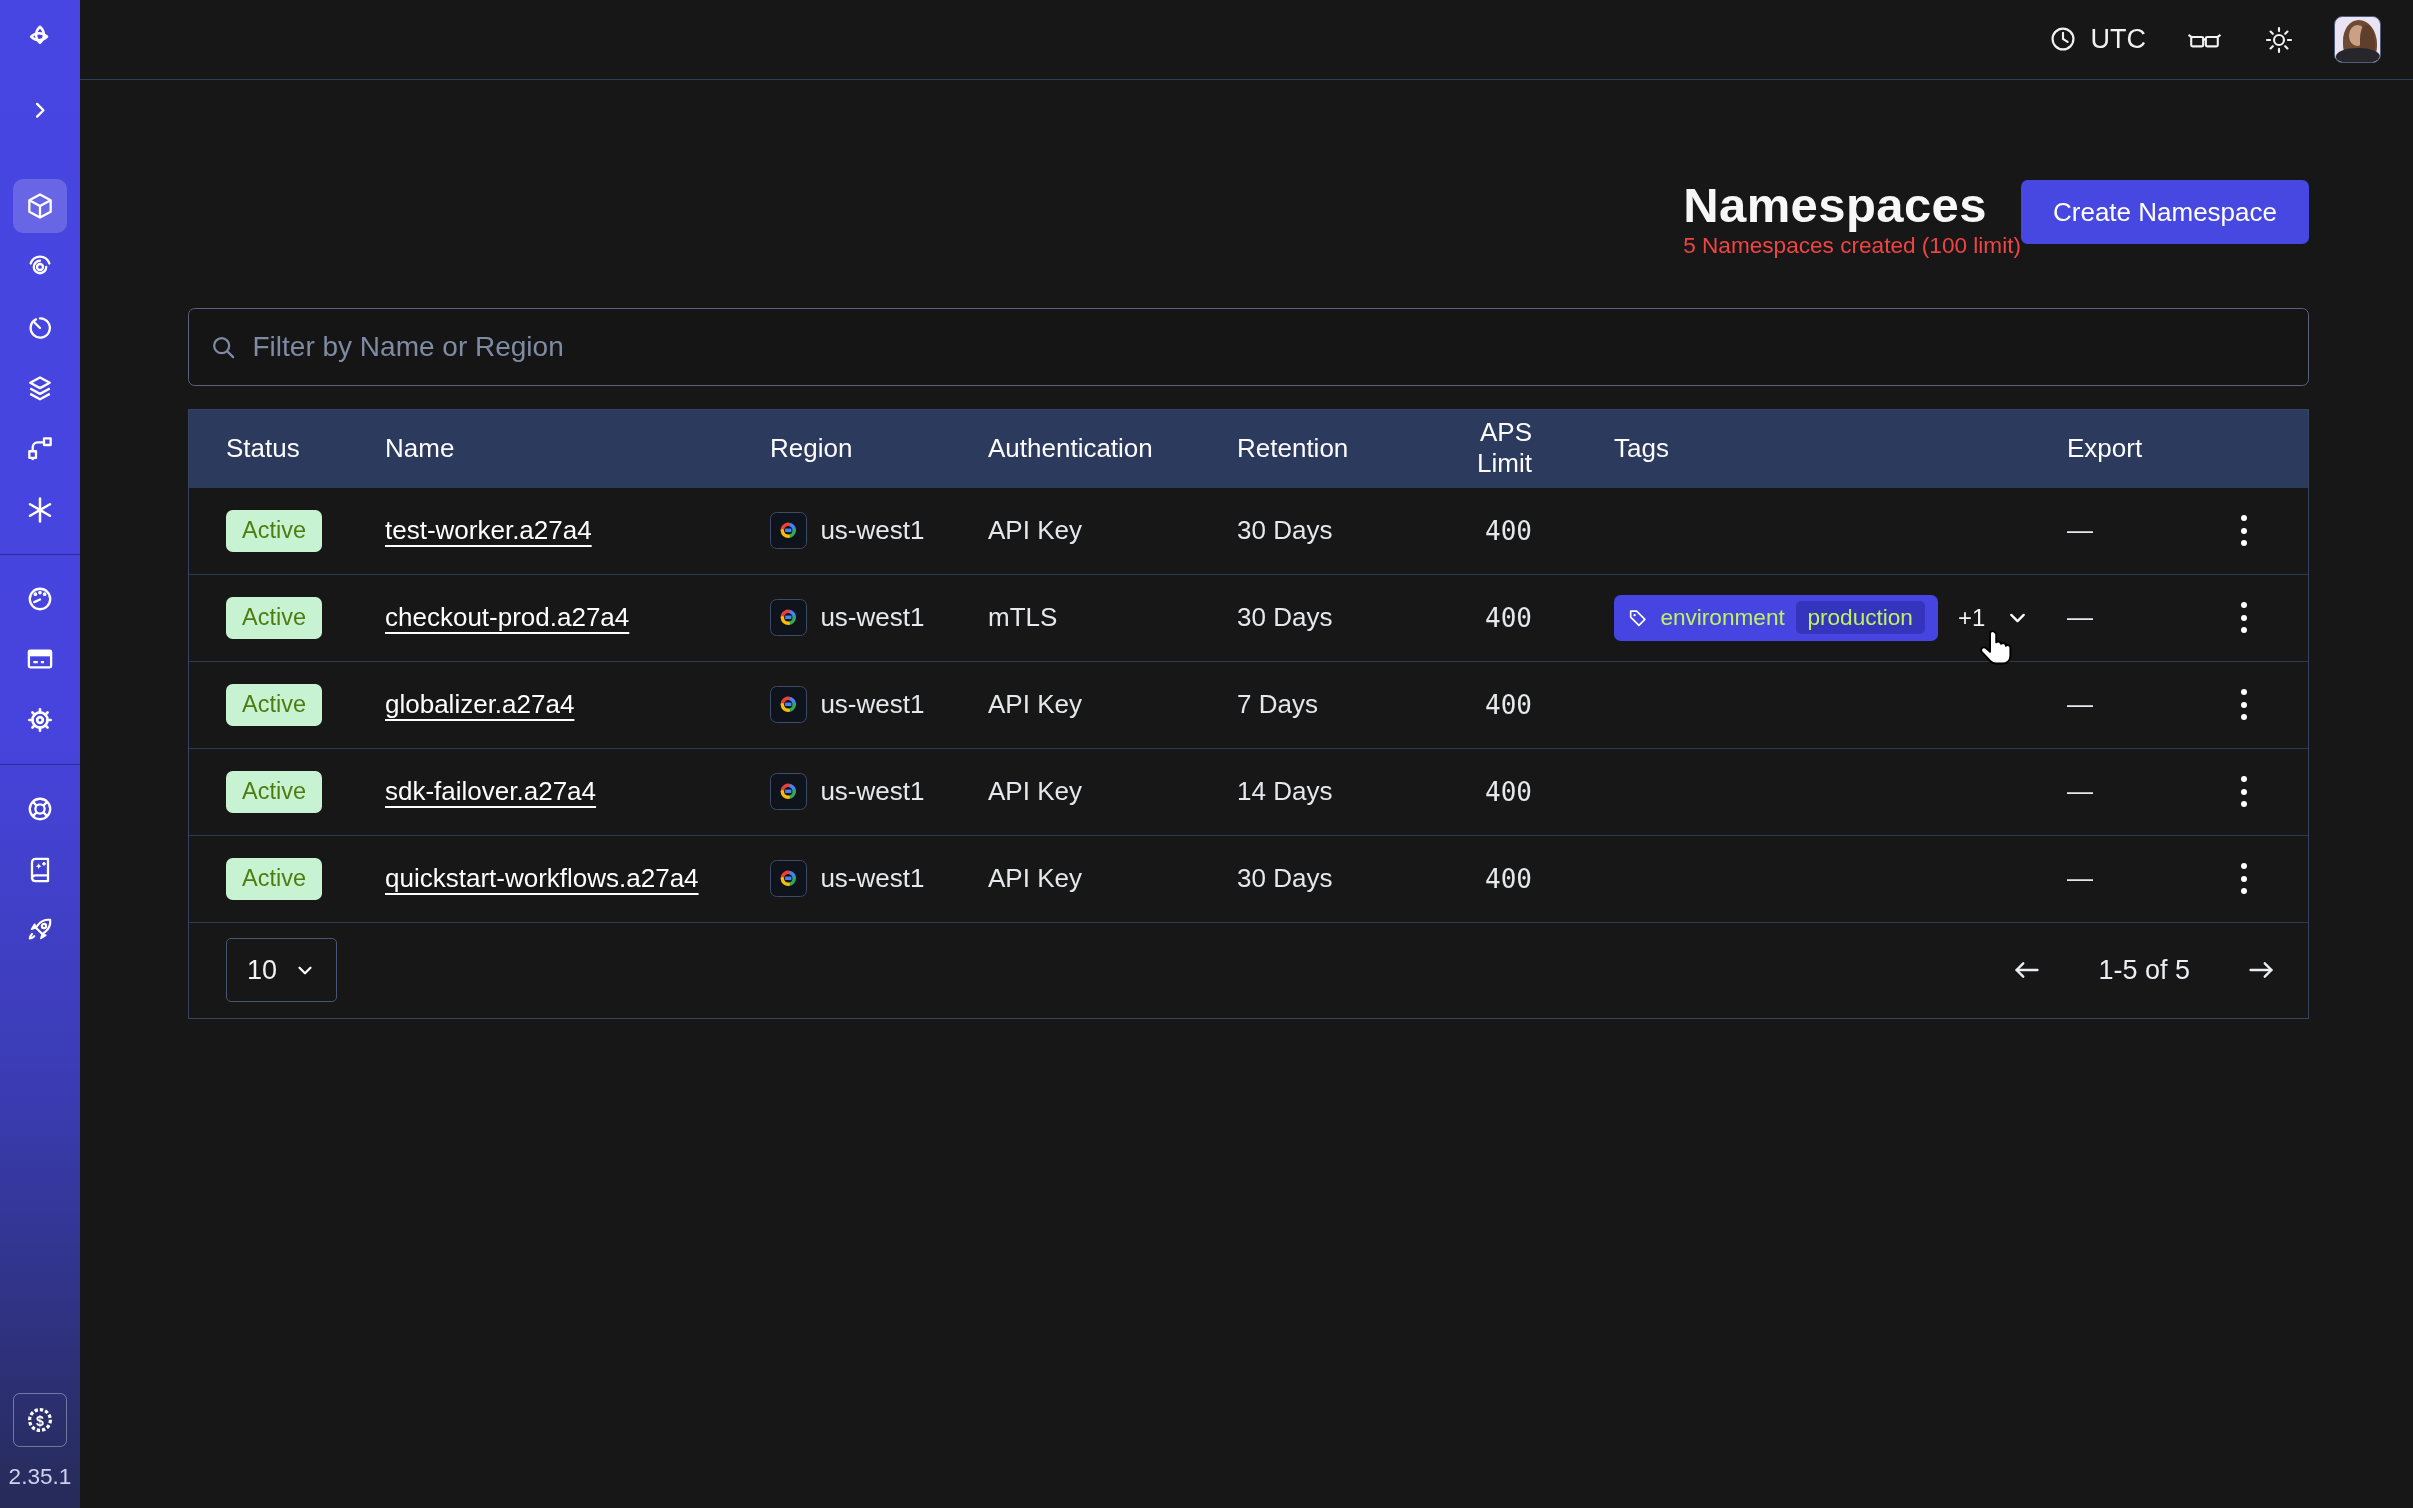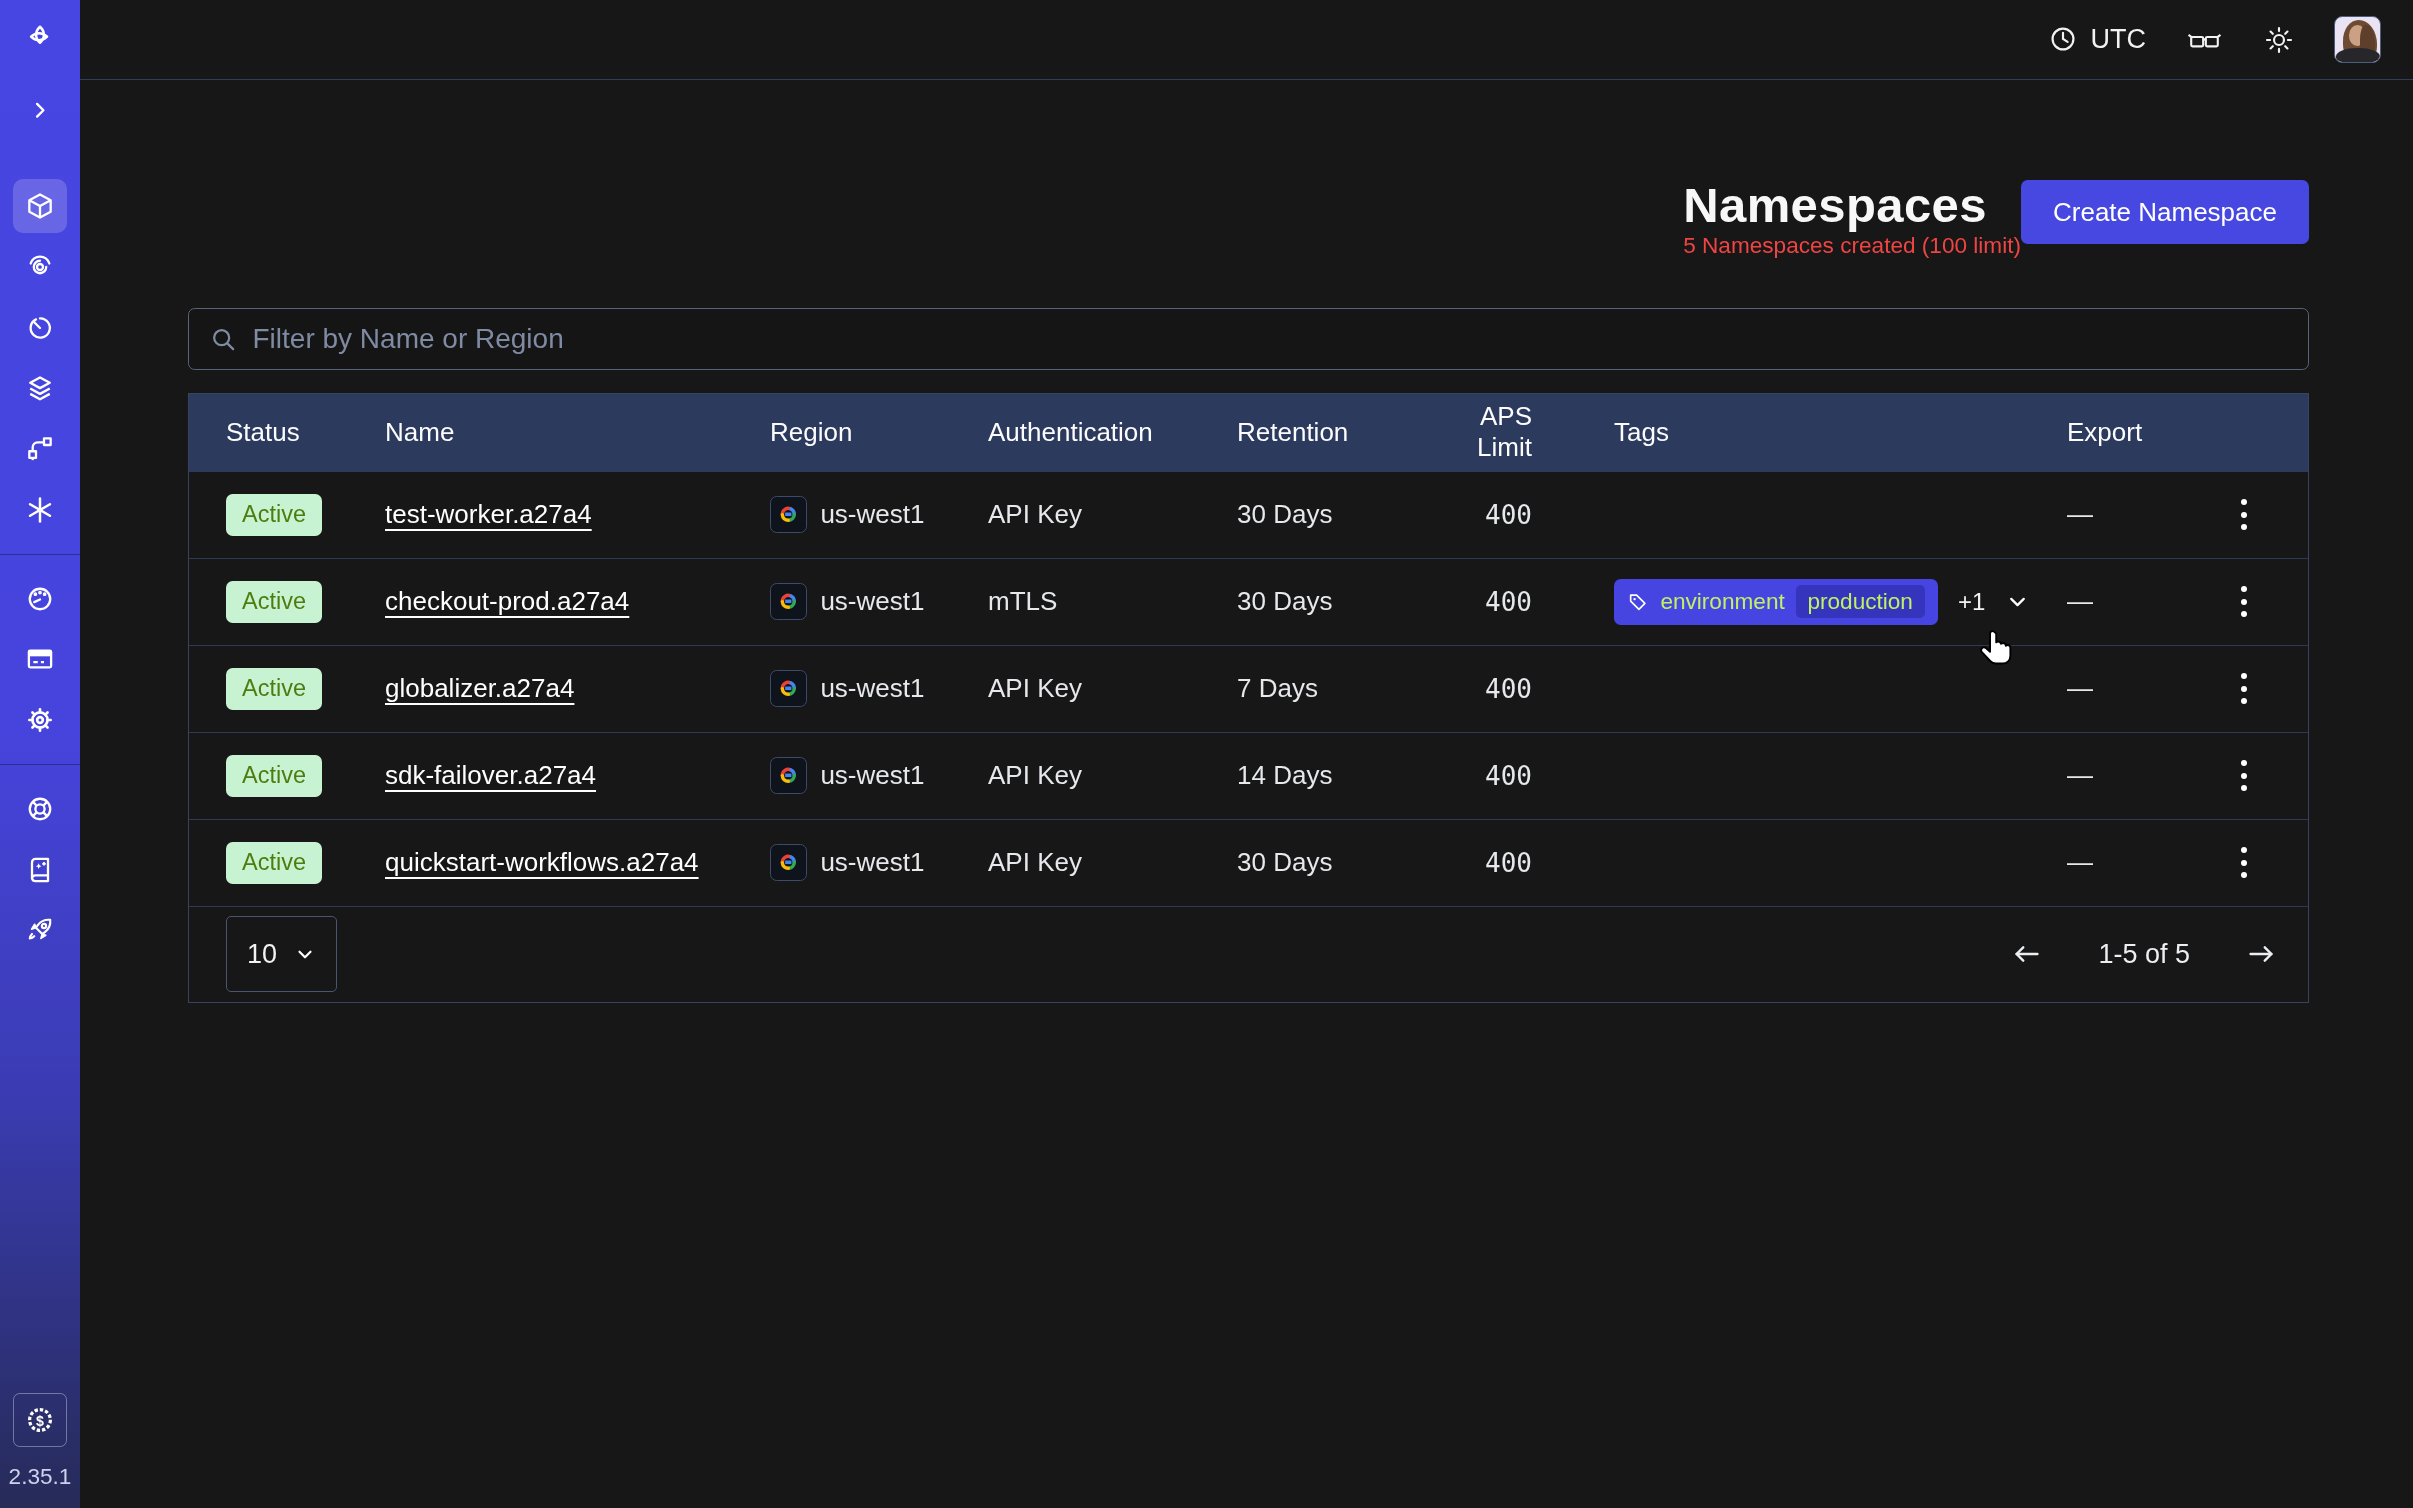--- a/index.html
+++ b/index.html
@@ -54,21 +54,21 @@
 
   .page-head { margin-top:97px; display:flex; justify-content:flex-end; align-items:flex-start; }
   .page-title { font-size:49px; font-weight:700; letter-spacing:0.4px; color:#f7f7f7; }
   .page-subtitle { margin-top:0; font-size:22.6px; color:#ef4444; }
   .create-btn {
     margin-top:3.4px; height:64px; padding:0 32px; background:#4747e2; border:none; border-radius:6.7px;
     color:#fff; font-size:26px; font-family:inherit; cursor:pointer; display:flex; align-items:center;
   }
 
   .search-row {
-    margin-top:49px; height:62px; border:1.7px solid #58627c; border-radius:6.7px; background:#151515;
+    margin-top:49px; height:78px; border:1.7px solid #58627c; border-radius:6.7px; background:#151515;
     display:flex; align-items:center; gap:15px; padding:0 20px;
   }
   .search-row input {
     flex:1; border:none; outline:none; background:transparent; color:#e8eaf0;
     font-size:28px; font-family:inherit;
   }
   .search-row input::placeholder { color:#7f8aa3; }
 
   
   .table { margin-top:22.6px; border:1.7px solid #37435f; }
@@ -96,21 +96,21 @@
     display:flex; align-items:center; gap:11px; background:#4645e2; border-radius:6.7px;
     padding:6.7px 13.4px; font-size:22.6px; color:#bef264; cursor:pointer;
   }
   .tag-value { background:#3534bd; border-radius:5px; padding:3.4px 11.7px; }
   .tag-more { font-size:24px; color:#f2f2f2; }
   .kebab { display:flex; flex-direction:column; gap:6.7px; align-items:center; justify-self:center; cursor:pointer; padding:8.4px; }
   .kebab i { width:5.9px; height:5.9px; border-radius:50%; background:#fff; }
 
   .pager { height:96px; border-top:1.7px solid #2e3a55; display:flex; align-items:center; justify-content:space-between; padding:0 25px 0 37px; }
   .page-size {
-    display:flex; align-items:center; gap:17px; height:76px; padding:0 20px;
+    display:flex; align-items:center; gap:17px; height:64px; padding:0 20px;
     border:1.7px solid #4a5571; border-radius:5px; font-size:27px; color:#f2f2f2; cursor:pointer;
   }
   .pager-right { display:flex; align-items:center; gap:49px; }
   .range-label { font-size:27px; color:#eceef2; }
   .pg-arrow { cursor:pointer; padding:5px; }
 
   .cursor { position:absolute; left:1976px; top:627px; z-index:50; pointer-events:none; }
 </style>
 </head>
 <body>

